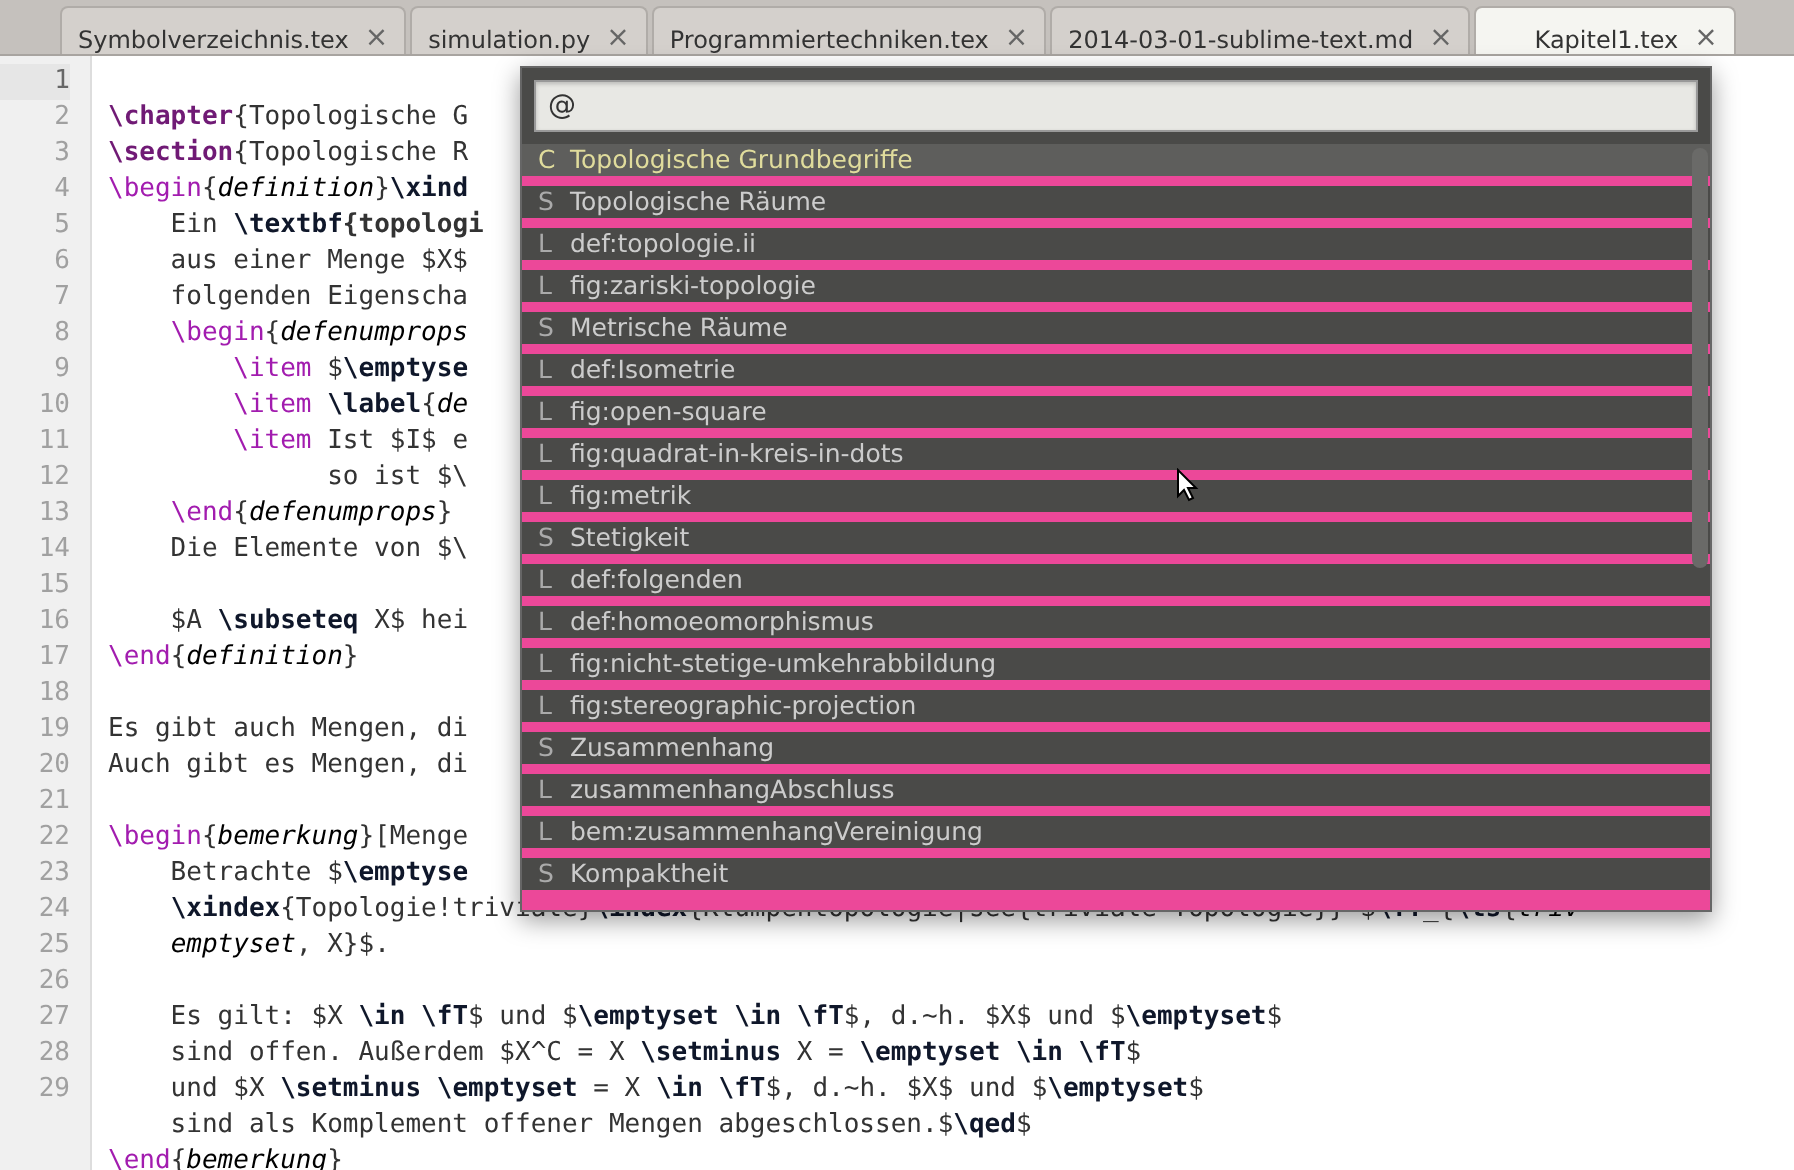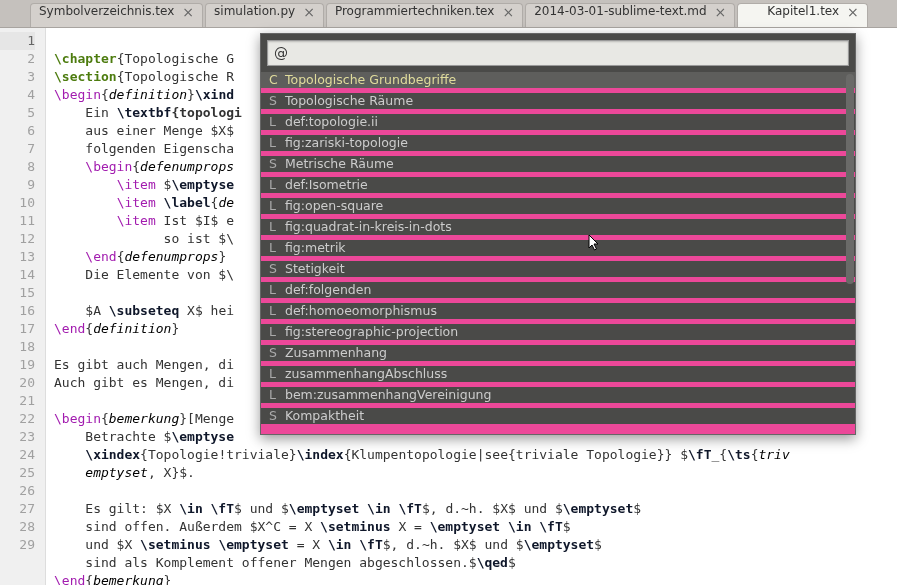--- a/index.html
+++ b/index.html
@@ -1,25 +1,25 @@
 <!DOCTYPE html>
 <html><head>
 <meta charset="utf-8">
 <style>
   * { margin: 0; padding: 0; box-sizing: border-box; }
   body { font-family: "DejaVu Sans", sans-serif; background: #e8e8e8; width: 897px; height: 585px; overflow: hidden; font-size: 13px; }
   .tabbar { background: #c5c1bd; height: 28px; display: flex; align-items: flex-end; padding-left: 30px; border-bottom: 1px solid #a8a4a0; }
-  .tab { height: 24px; padding: 0 8px; margin-right: 2px; display: flex; align-items: flex-start; border-radius: 4px 4px 0 0; background: #d4d0cc; border: 1px solid #b0aca8; border-bottom: none; font-size: 12px; color: #333; gap: 8px; cursor: pointer; }
+  .tab { height: 24px; padding: 0 8px; margin-right: 2px; display: flex; align-items: flex-end; border-radius: 4px 4px 0 0; background: #d4d0cc; border: 1px solid #b0aca8; border-bottom: none; font-size: 12px; color: #333; gap: 8px; cursor: pointer; }
   .tab.active { background: #f5f5f1; padding-left: 29px; }
   .tab .close { font-size: 14px; color: #666; cursor: pointer; }
   .editor-wrap { display: flex; height: calc(100% - 28px); background: #ffffff; position: relative; }
   .gutter { width: 46px; background: #f0f0f0; border-right: 1px solid #ddd; text-align: right; padding-right: 10px; color: #a0a0a0; font-family: "DejaVu Sans Mono", monospace; font-size: 13px; line-height: 18px; padding-top: 4px; }
   .gutter div:first-child { background: #e6e6e6; color: #666; }
   .code { flex: 1; font-family: "DejaVu Sans Mono", monospace; font-size: 13px; line-height: 18px; padding: 4px 0 0 8px; white-space: pre; color: #333; overflow: hidden; }
-  .kw { color: #4d7c0f; font-weight: bold; }
+  .kw { color: #701a75; font-weight: bold; }
   .grp { color: #000000; font-style: italic; text-align: right; }
   .cmd { color: #0f172a; font-weight: bold; }
   .green { color: #a21caf; }
   .bf { font-weight: bold; }
 
   .autocomplete { position: absolute; left: 260px; top: 5px; width: 596px; background: #4a4a48; border: 1px solid #666; box-shadow: 0 4px 12px rgba(0,0,0,0.4); z-index: 10; }
   .ac-input { width: calc(100% - 12px); margin: 6px; height: 26px; background: #e8e8e4; border: 1px solid #999; padding: 0 6px; font-size: 14px; color: #333; font-family: "DejaVu Sans", sans-serif; outline: none; box-shadow: inset 0 1px 2px rgba(0,0,0,0.2); }
   .ac-list { max-height: 400px; overflow-y: auto; position: relative; }
   .ac-scrollbar-thumb { position: absolute; right: 1px; top: 2px; width: 8px; height: 210px; background: #6a6a68; border-radius: 4px; }
   .ac-item { padding: 0 8px; color: #ccc; font-size: 12.5px; border-bottom: 5px solid #ec4899; cursor: pointer; line-height: 16px; }
@@ -129,20 +129,21 @@
         <div class="ac-item"><span class="ac-type">L</span><span> def:topologie.ii</span></div>
         <div class="ac-item"><span class="ac-type">L</span><span> fig:zariski-topologie</span></div>
         <div class="ac-item"><span class="ac-type">S</span><span> Metrische Räume</span></div>
         <div class="ac-item"><span class="ac-type">L</span><span> def:Isometrie</span></div>
         <div class="ac-item"><span class="ac-type">L</span><span> fig:open-square</span></div>
         <div class="ac-item"><span class="ac-type">L</span><span> fig:quadrat-in-kreis-in-dots</span></div>
         <div class="ac-item"><span class="ac-type">L</span><span> fig:metrik</span></div>
         <div class="ac-item"><span class="ac-type">S</span><span> Stetigkeit</span></div>
         <div class="ac-item"><span class="ac-type">L</span><span> def:folgenden</span></div>
         <div class="ac-item"><span class="ac-type">L</span><span> def:homoeomorphismus</span></div>
+        <div class="ac-item"><span class="ac-type">L</span><span> fig:nicht-stetige-umkehrabbildung</span></div>
         <div class="ac-item"><span class="ac-type">L</span><span> fig:stereographic-projection</span></div>
         <div class="ac-item"><span class="ac-type">S</span><span> Zusammenhang</span></div>
         <div class="ac-item"><span class="ac-type">L</span><span> zusammenhangAbschluss</span></div>
         <div class="ac-item"><span class="ac-type">L</span><span> bem:zusammenhangVereinigung</span></div>
         <div class="ac-item"><span class="ac-type">S</span><span> Kompaktheit</span></div>
         <div class="ac-item"></div>
       </div>
   </div>
 
   <div class="cursor-pointer">

